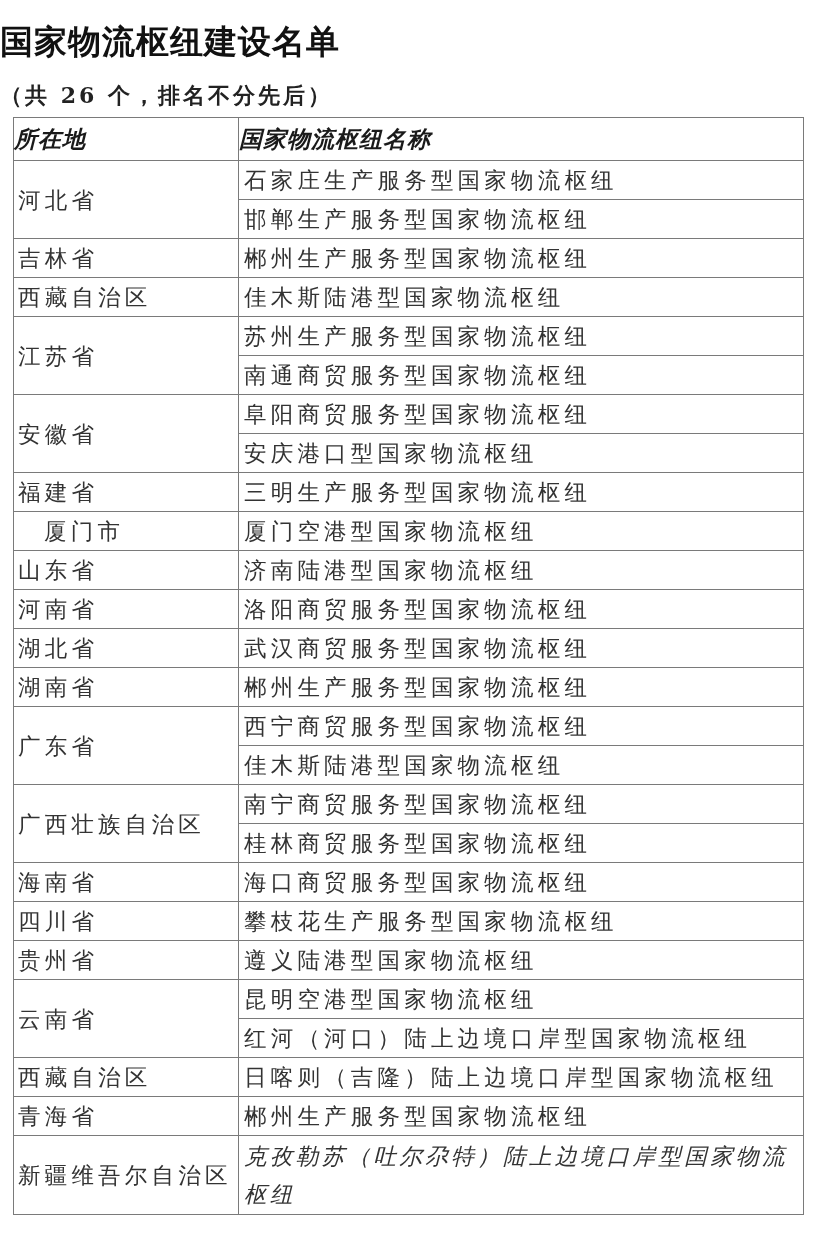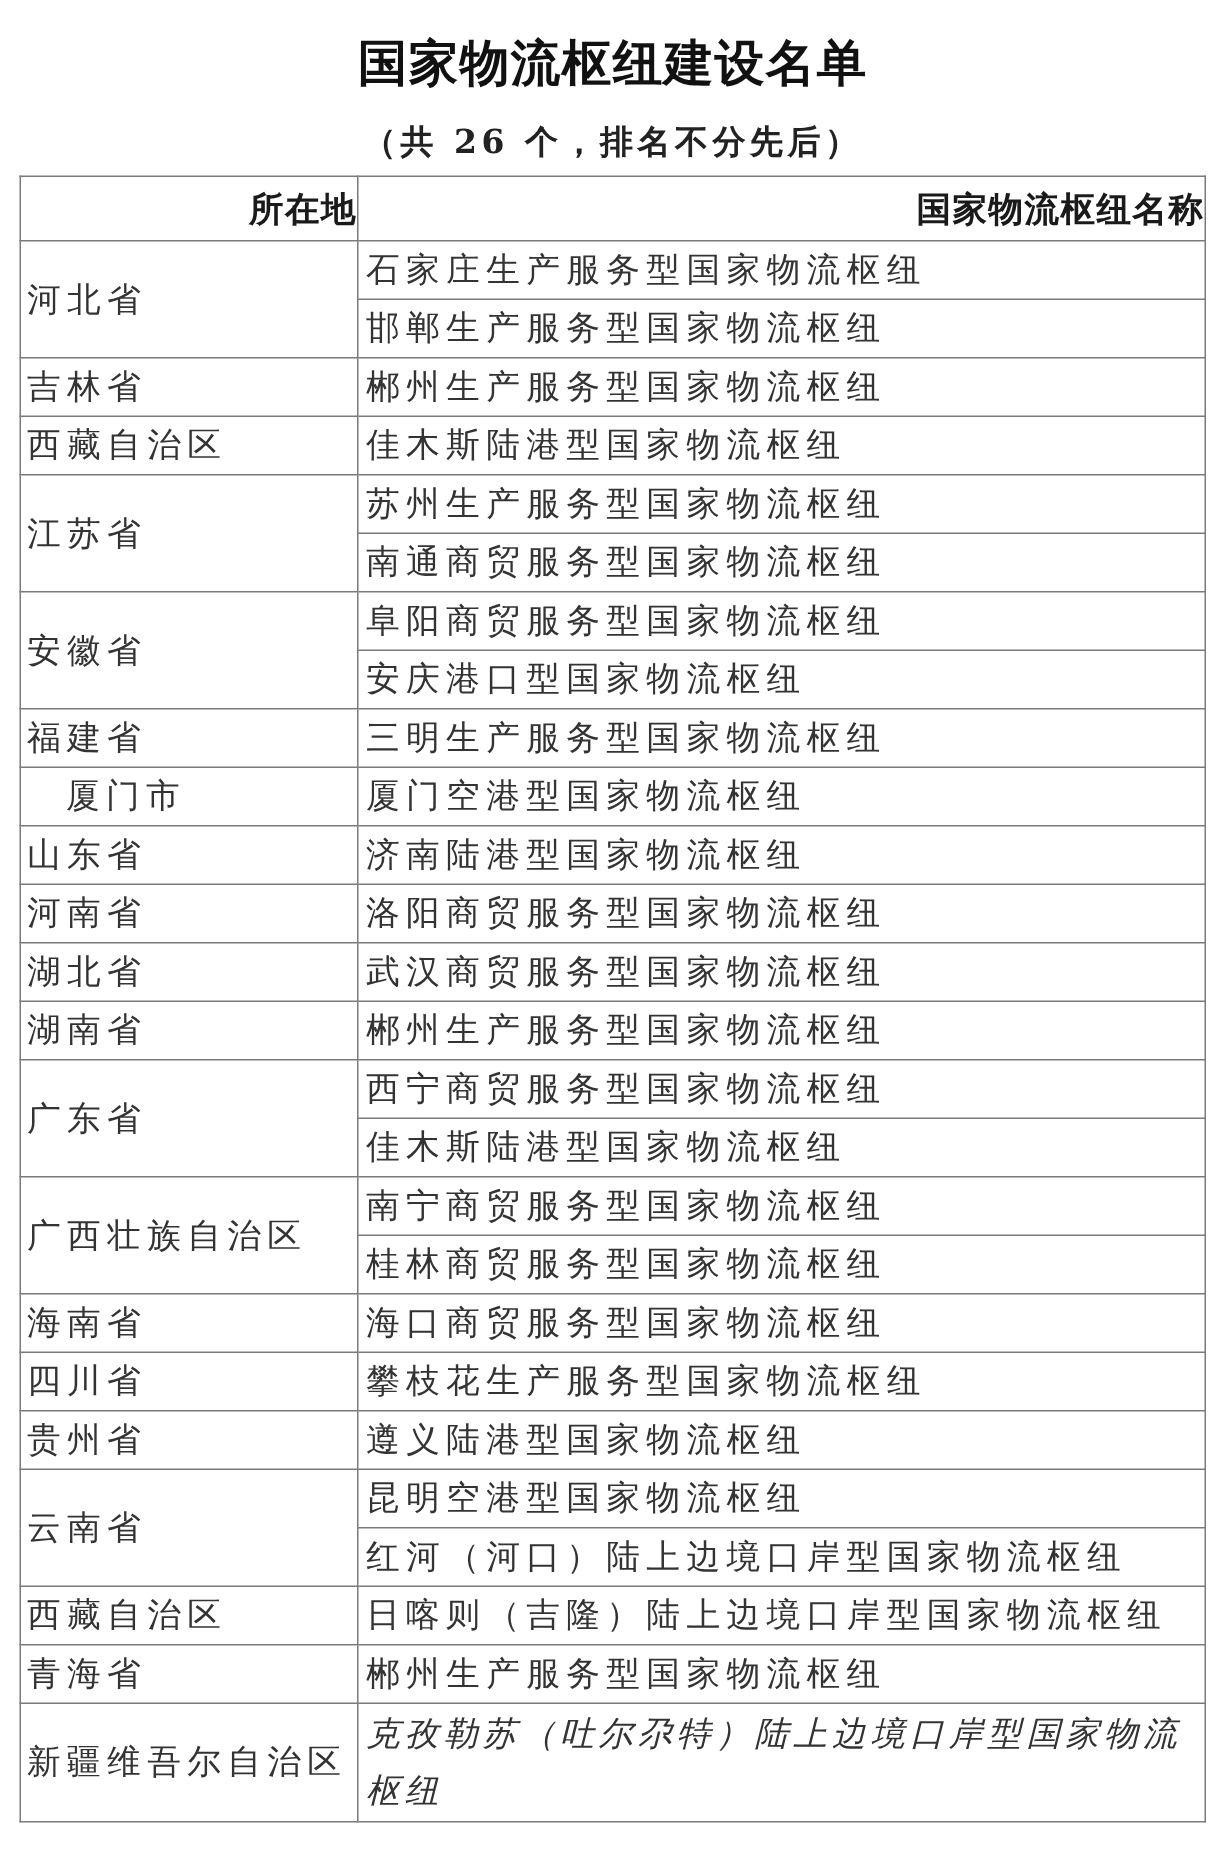--- a/index.html
+++ b/index.html
@@ -13,33 +13,31 @@
     position: relative;
     overflow: hidden;
     color: #2a2a2a;
     font-family: "DejaVu Serif", "Liberation Serif", serif;
   }
   .title {
     position: absolute;
     left: 0;
     top: 22px;
     width: 817px;
-    text-align: center;
     font-size: 33px;
     font-weight: bold;
     line-height: 40px;
     color: #111;
     letter-spacing: 1px;
   }
   .subtitle {
     position: absolute;
     left: 0;
     top: 80px;
     width: 817px;
-    text-align: center;
     font-size: 22px;
     font-weight: bold;
     line-height: 30px;
     color: #222;
     letter-spacing: 3px;
   }
   table.hubs {
     position: absolute;
     left: 13px;
     top: 117px;
@@ -51,23 +49,24 @@
   table.hubs col.c2 { width: 565px; }
   table.hubs th, table.hubs td {
     border: 1.5px solid #7a7a7a;
     padding: 0;
     vertical-align: middle;
   }
   table.hubs th {
     height: 42px;
     font-size: 23px;
     font-weight: bold;
-    text-align: right;
+    text-align: left;
     color: #1a1a1a;
     letter-spacing: 1px;
+    font-style: italic;
   }
   table.hubs td {
     height: 38px;
     font-size: 22.5px;
     line-height: 38px;
     text-align: left;
     padding-left: 5px;
     letter-spacing: 4.2px;
     color: #333;
     white-space: nowrap;

